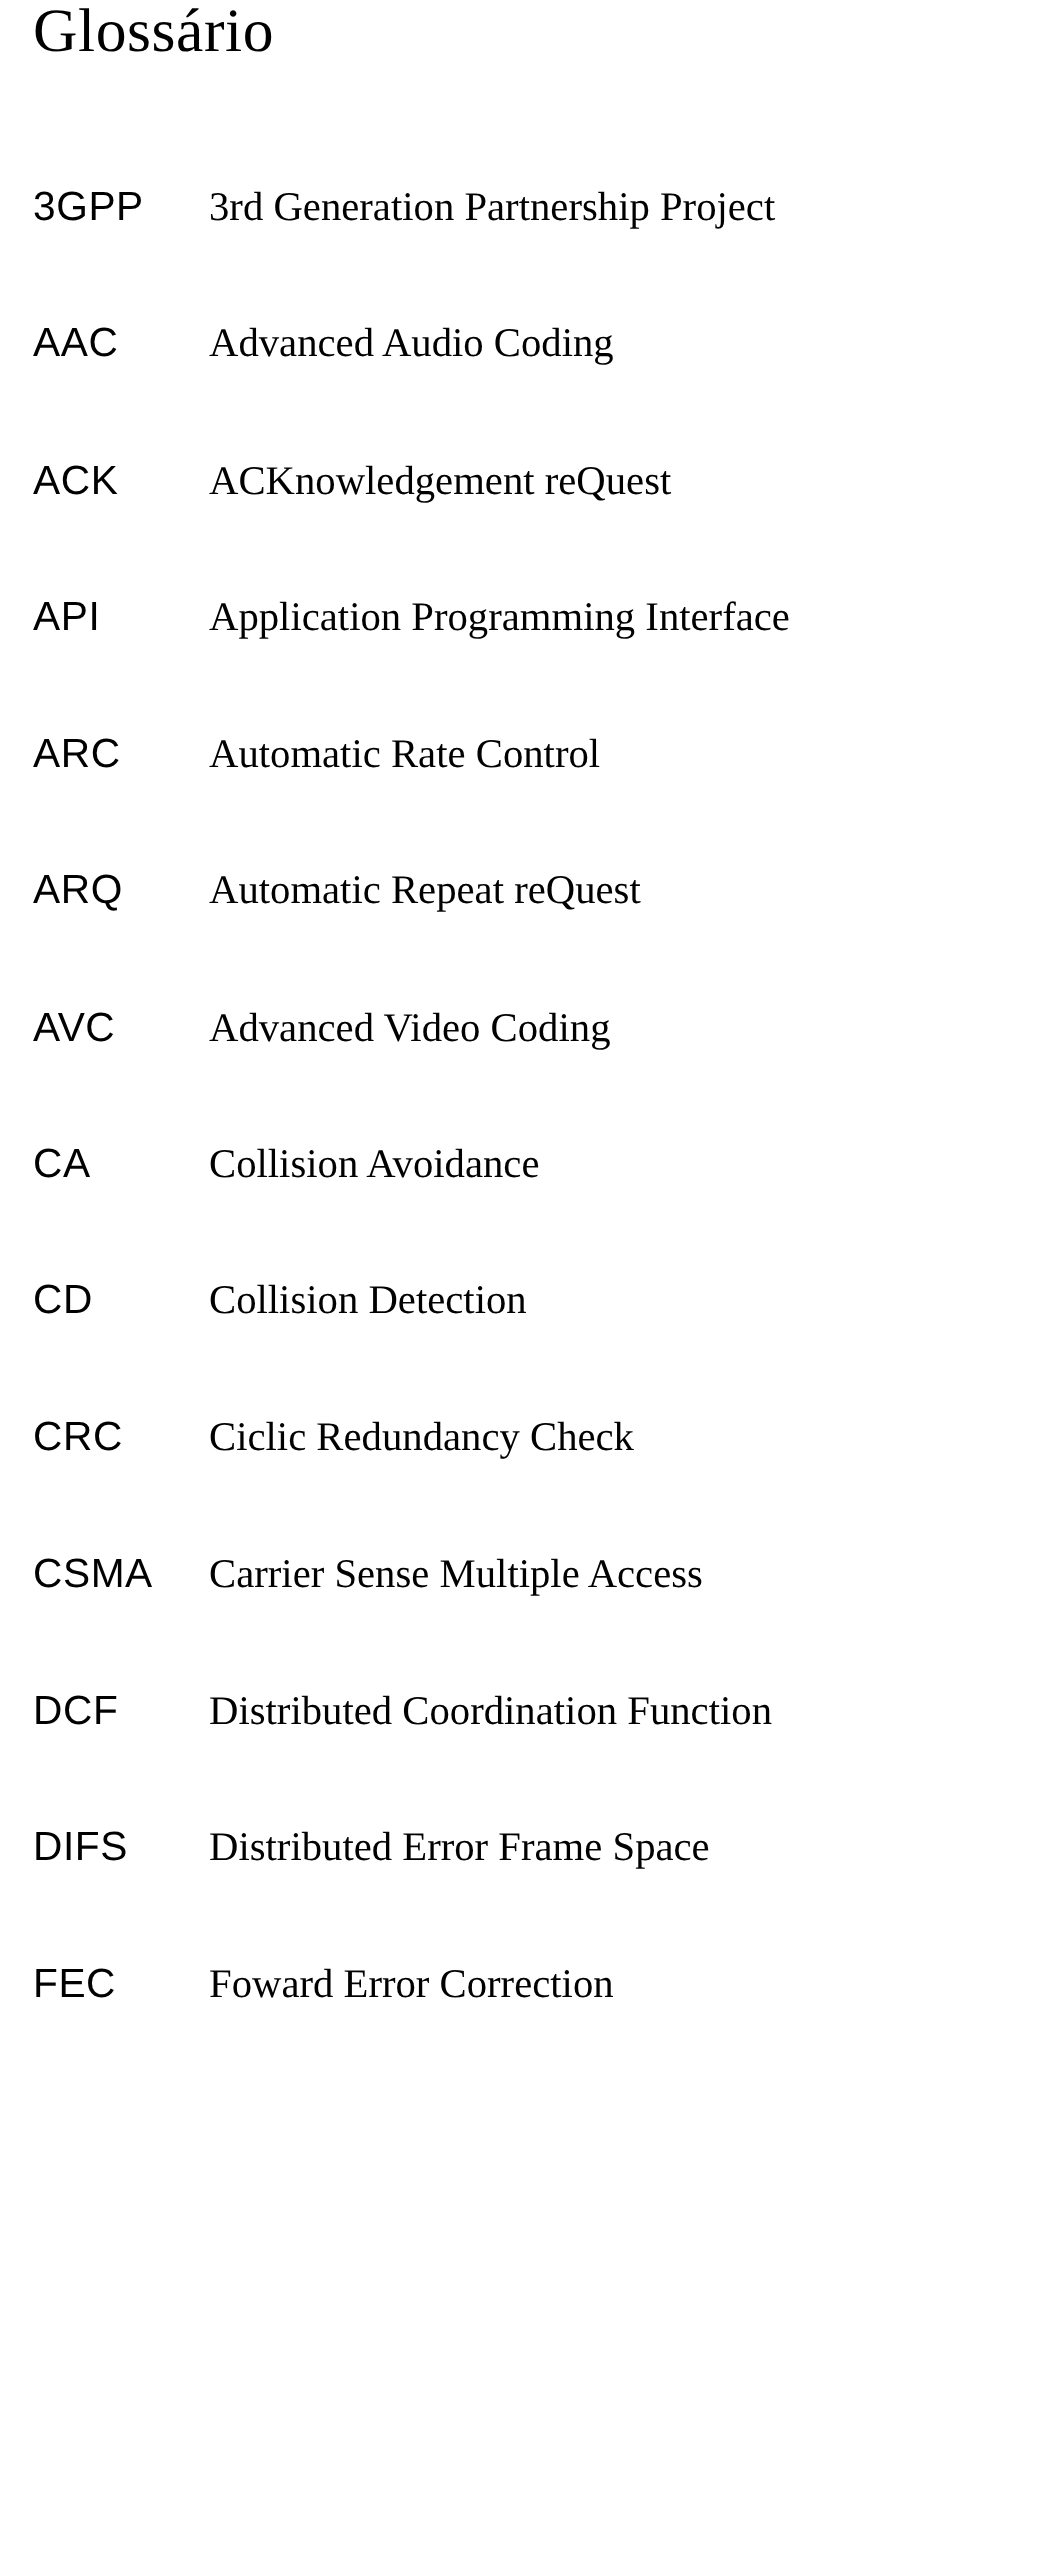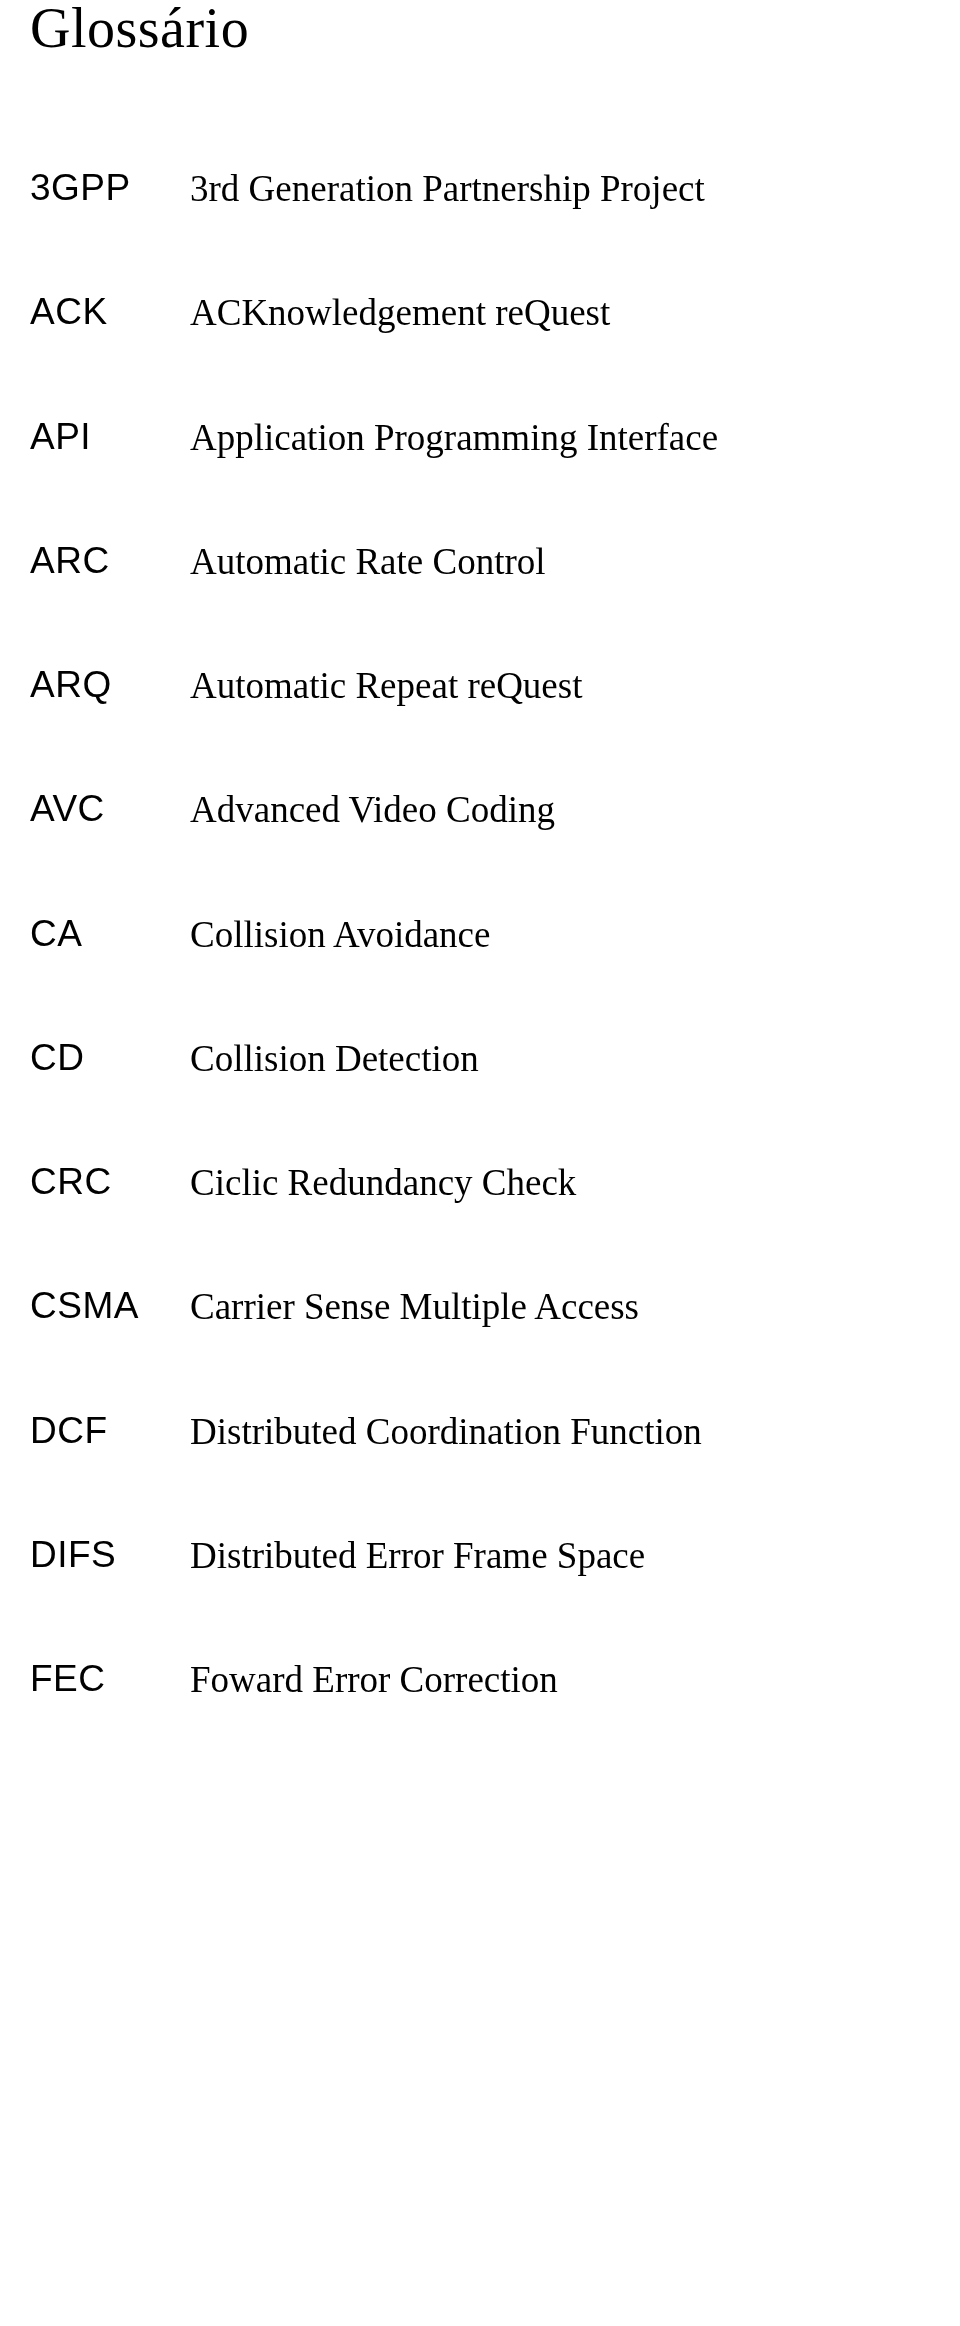--- a/index.html
+++ b/index.html
@@ -52,20 +52,24 @@
 <div class="page">
   <h1 class="title">Glossário</h1>
 
   <div class="entries">
 
     <div class="entry">
       <div class="term">3GPP</div>
       <div class="definition">3rd Generation Partnership Project</div>
     </div>
 
+    <div class="entry">
+      <div class="term">AAC</div>
+      <div class="definition">Advanced Audio Coding</div>
+    </div>
 
     <div class="entry">
       <div class="term">ACK</div>
       <div class="definition">ACKnowledgement reQuest</div>
     </div>
 
     <div class="entry">
       <div class="term">API</div>
       <div class="definition">Application Programming Interface</div>
     </div>

